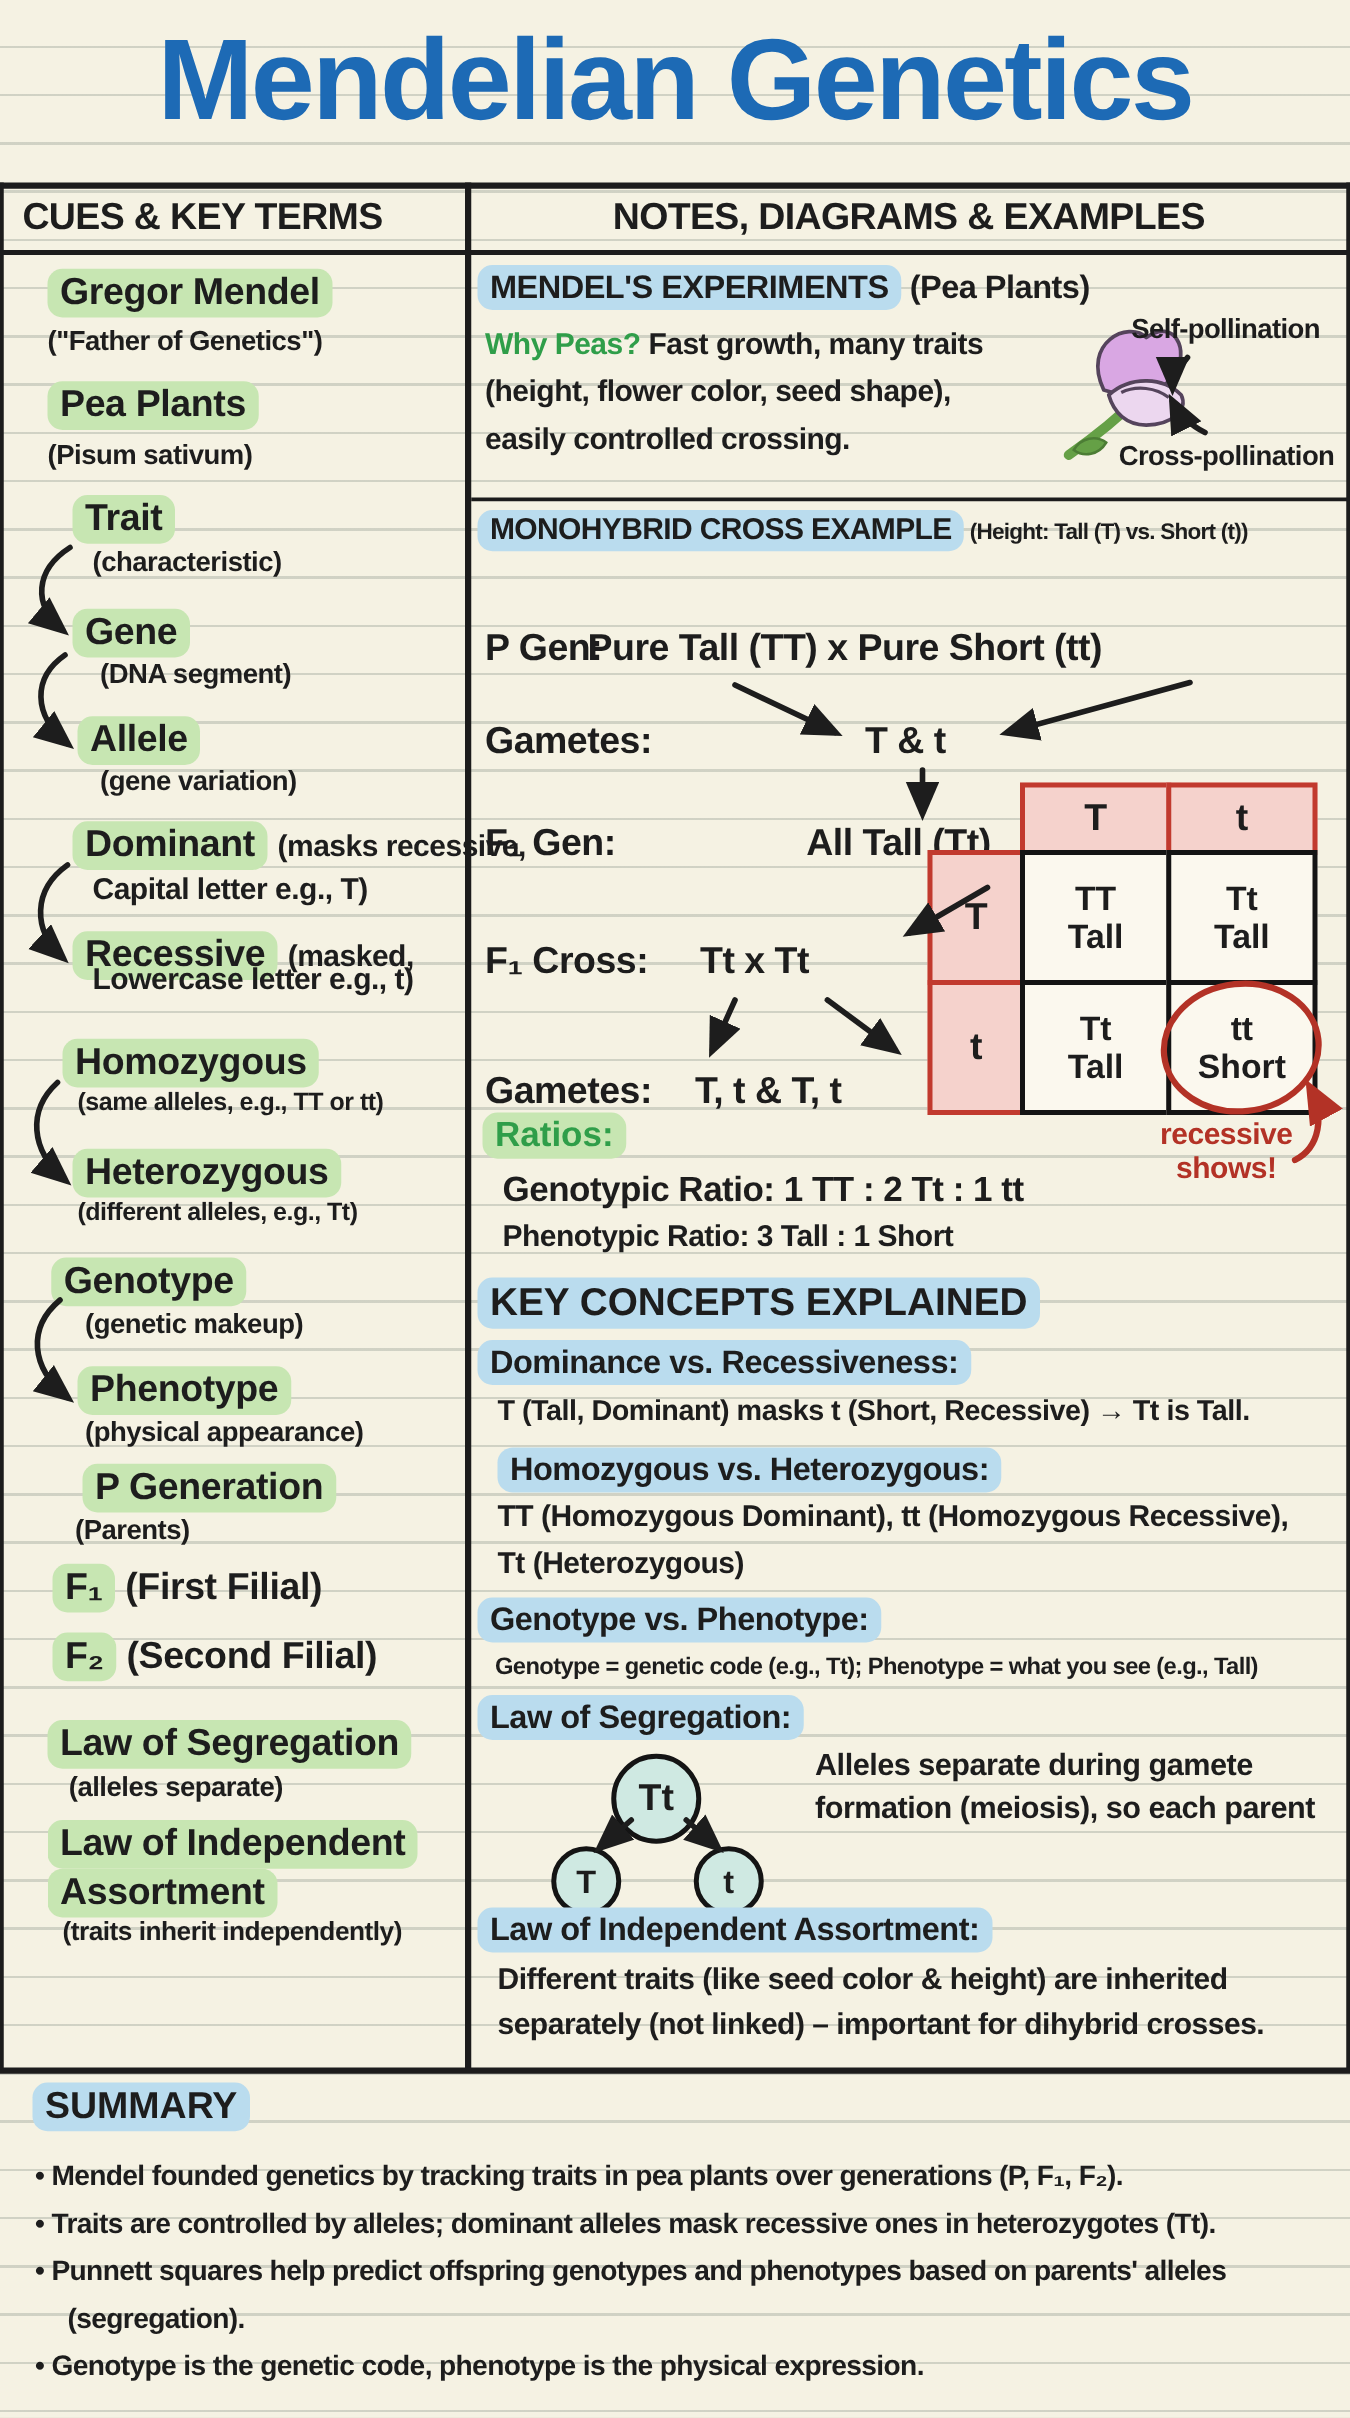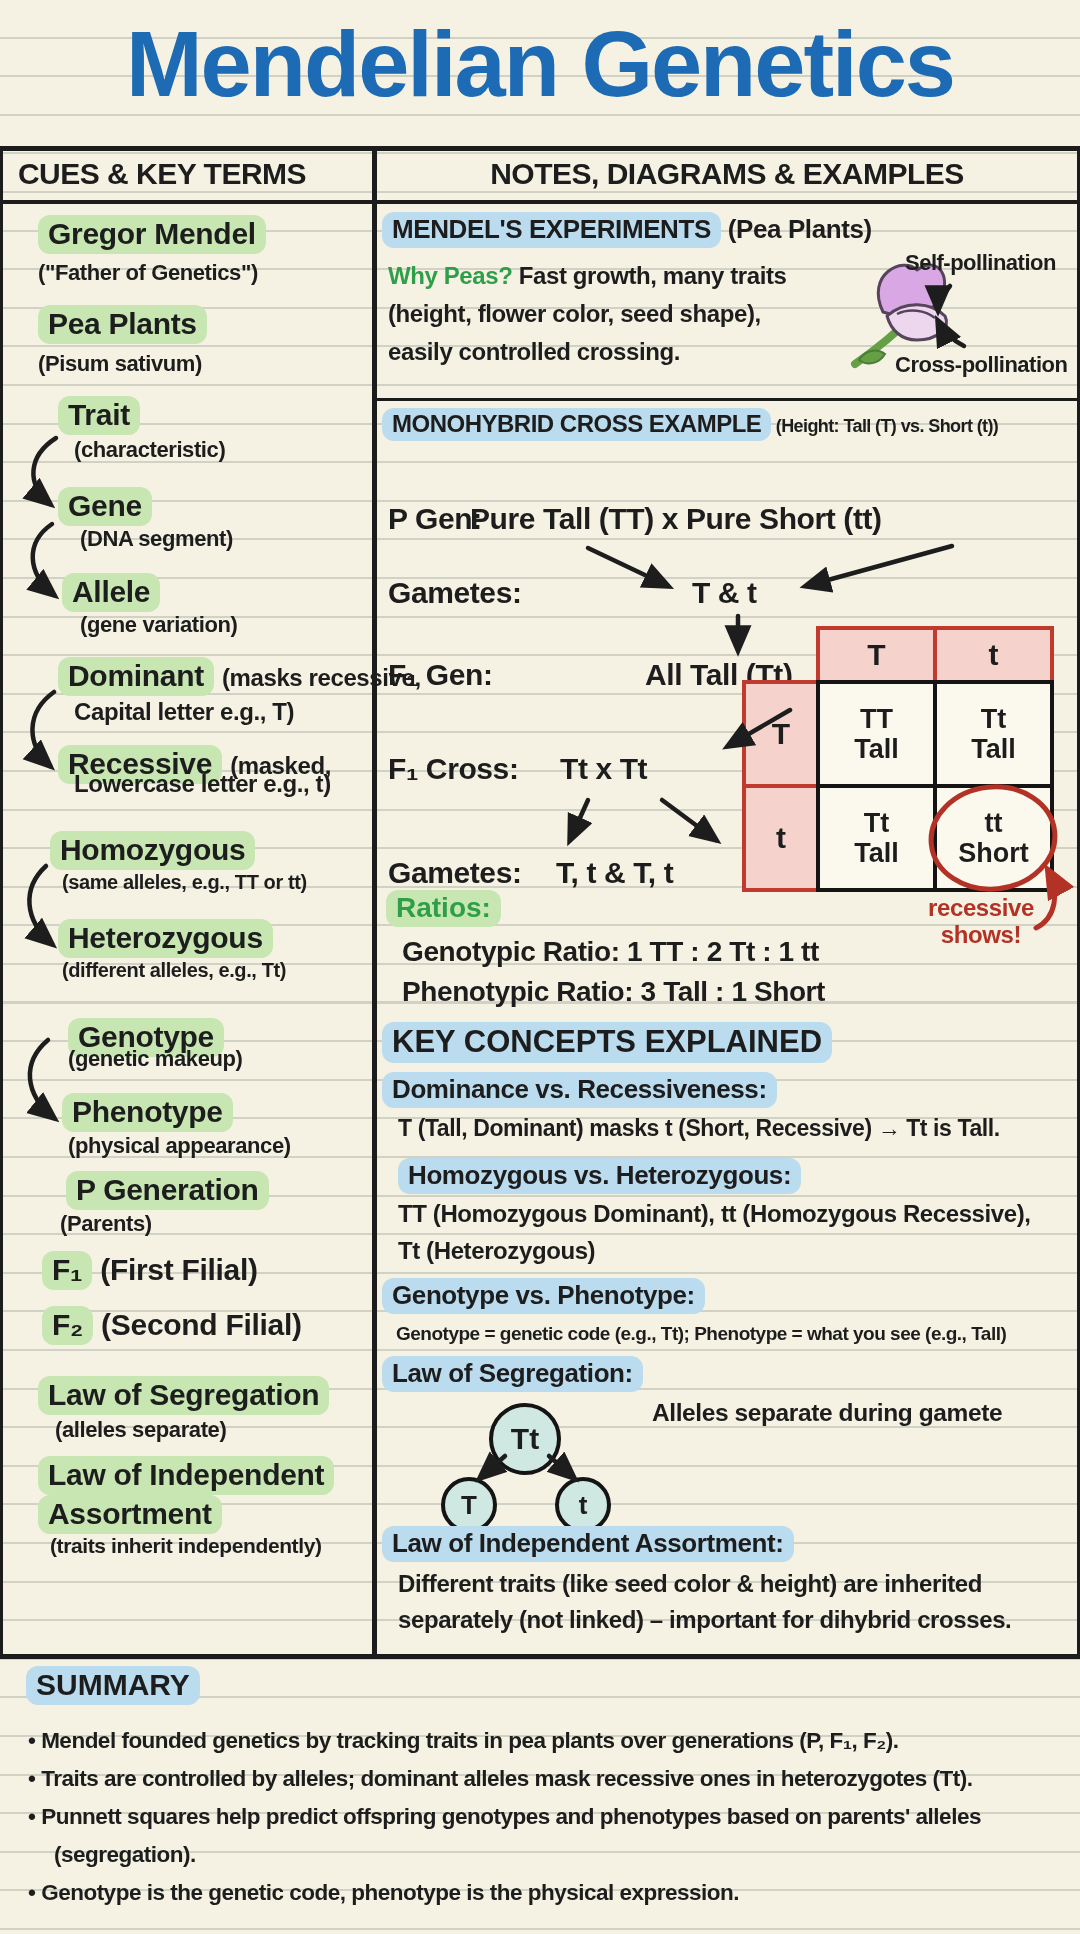--- a/index.html
+++ b/index.html
@@ -76,21 +76,21 @@
 
     <div class="abs term nw" style="left:58px;top:744px;"><span class="hl-g">Recessive</span> <span class="inl">(masked,</span></div>
     <div class="abs inl nw" style="left:74px;top:770px;">Lowercase letter e.g., t)</div>
 
     <div class="abs term nw" style="left:50px;top:830px;"><span class="hl-g">Homozygous</span></div>
     <div class="abs sub nw" style="left:62px;top:871px;font-size:20px;">(same alleles, e.g., TT or tt)</div>
 
     <div class="abs term nw" style="left:58px;top:918px;"><span class="hl-g">Heterozygous</span></div>
     <div class="abs sub nw" style="left:62px;top:959px;font-size:20px;">(different alleles, e.g., Tt)</div>
 
-    <div class="abs term nw" style="left:68px;top:1005px;margin-top:12px;"><span class="hl-g">Genotype</span></div>
+    <div class="abs term nw" style="left:41px;top:1005px;"><span class="hl-g">Genotype</span></div>
     <div class="abs sub nw" style="left:68px;top:1046px;">(genetic makeup)</div>
 
     <div class="abs term nw" style="left:62px;top:1092px;"><span class="hl-g">Phenotype</span></div>
     <div class="abs sub nw" style="left:68px;top:1133px;">(physical appearance)</div>
 
     <div class="abs term nw" style="left:38px;top:1170px;padding-left:28px;"><span class="hl-g">P Generation</span></div>
     <div class="abs sub nw" style="left:60px;top:1211px;">(Parents)</div>
 
     <div class="abs term nw" style="left:42px;top:1250px;"><span class="hl-g">F₁</span> <span class="term">(First Filial)</span></div>
 
@@ -170,40 +170,41 @@
         <div>Short</div>
       </div>
     </div>
     <div class="abs red" style="left:915px;top:894px;width:132px;text-align:center;font-size:24px;line-height:27px;letter-spacing:-.4px;">
       <div>recessive</div>
       <div>shows!</div>
     </div>
 
     <div class="abs nw" style="left:386px;top:892px;font-size:28px;"><span class="hl-g grn">Ratios:</span></div>
     <div class="abs nw" style="left:402px;top:936px;font-size:28px;letter-spacing:-.4px;">Genotypic Ratio: 1 TT : 2 Tt : 1 tt</div>
-    <div class="abs nw" style="left:402px;top:976px;font-size:28px;letter-spacing:-.4px;">Phenotypic Ratio: 3 Tall : 1 Short</div>
+    <div class="abs nw" style="left:402px;top:976px;font-size:24px;letter-spacing:-.4px;">Phenotypic Ratio: 3 Tall : 1 Short</div>
 
     <div class="abs nw" style="left:382px;top:1024px;font-size:31px;"><span class="hl-b">KEY CONCEPTS EXPLAINED</span></div>
 
     <div class="abs h26 nw" style="left:382px;top:1074px;"><span class="hl-b">Dominance vs. Recessiveness:</span></div>
     <div class="abs b23 nw" style="left:398px;top:1115px;">T (Tall, Dominant) masks t (Short, Recessive) → Tt is Tall.</div>
 
     <div class="abs h26 nw" style="left:382px;top:1160px;padding-left:16px;"><span class="hl-b">Homozygous vs. Heterozygous:</span></div>
     <div class="abs b24 nw" style="left:398px;top:1200px;">TT (Homozygous Dominant), tt (Homozygous Recessive),</div>
     <div class="abs b24 nw" style="left:398px;top:1237px;">Tt (Heterozygous)</div>
 
     <div class="abs h26 nw" style="left:382px;top:1280px;"><span class="hl-b">Genotype vs. Phenotype:</span></div>
     <div class="abs b19 nw" style="left:396px;top:1323px;">Genotype = genetic code (e.g., Tt);  Phenotype = what you see (e.g., Tall)</div>
 
     <div class="abs h26 nw" style="left:382px;top:1358px;"><span class="hl-b">Law of Segregation:</span></div>
     <div class="circ" style="left:489px;top:1403px;width:72px;height:72px;font-size:30px;">Tt</div>
     <div class="circ" style="left:441px;top:1477px;width:56px;height:56px;font-size:26px;">T</div>
     <div class="circ" style="left:555px;top:1477px;width:56px;height:56px;font-size:26px;">t</div>
     <div class="abs nw" style="left:652px;top:1396px;font-size:24.5px;letter-spacing:-.4px;line-height:34px;">
       <div>Alleles separate during gamete</div>
+      <div>formation (meiosis), so each parent</div>
     </div>
 
     <div class="abs h26 nw" style="left:382px;top:1528px;"><span class="hl-b">Law of Independent Assortment:</span></div>
     <div class="abs b24 nw" style="left:398px;top:1570px;">Different traits (like seed color &amp; height) are inherited</div>
     <div class="abs b24 nw" style="left:398px;top:1606px;">separately (not linked) – important for dihybrid crosses.</div>
   </div>
 
   <div>
     <div class="abs nw" style="left:26px;top:1668px;font-size:30px;"><span class="hl-b">SUMMARY</span></div>
     <div class="abs bullet" style="left:28px;top:1722px;width:1035px;">• Mendel founded genetics by tracking traits in pea plants over generations (P, F₁, F₂).</div>

